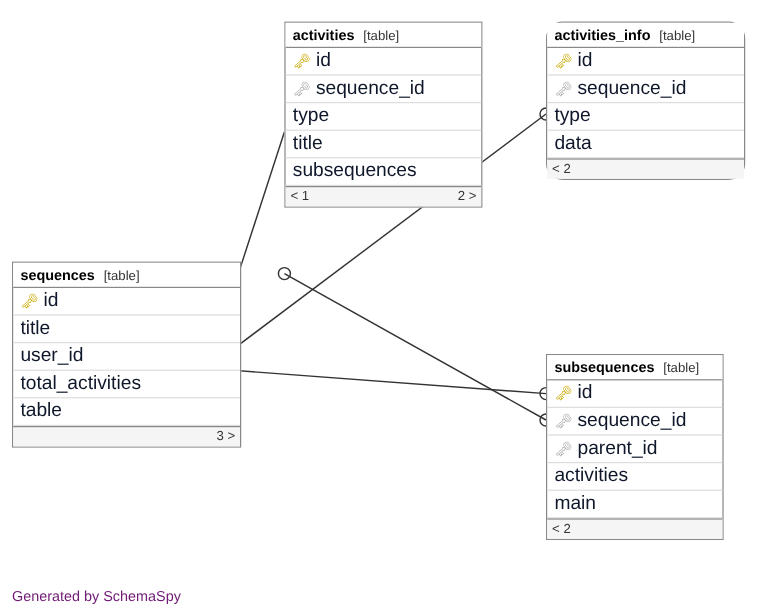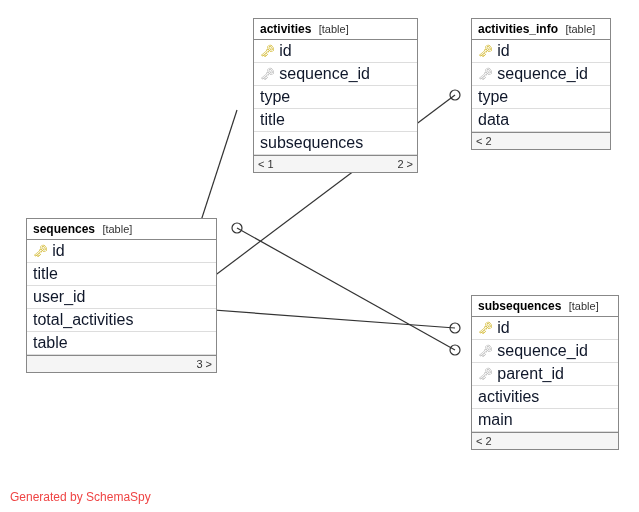--- a/index.html
+++ b/index.html
@@ -17,21 +17,20 @@
       position: relative;
       width: 639px;
       height: 490px;
     }
 
     .db-table {
       position: absolute;
       border: 1px solid #888;
       background: #fff;
       min-width: 120px;
-      margin-left: 16px;
     }
 
     .table-header {
       background: #fff;
       padding: 3px 6px;
       font-weight: bold;
       border-bottom: 1px solid #888;
       white-space: nowrap;
     }
 
@@ -88,21 +87,21 @@
       width: 639px;
       height: 490px;
       pointer-events: none;
     }
 
     .footer-text {
       position: absolute;
       bottom: 8px;
       left: 10px;
       font-size: 12px;
-      color: #ef4444;
+      color: #701a75;
     }
   </style>
 </head>
 <body>
 
 <div class="diagram-container">
 
   <svg class="connectors">
 
     <line x1="173" y1="307" x2="237" y2="110" stroke="#333" stroke-width="1.2"></line>
@@ -146,21 +145,21 @@
     <div class="table-row">
       <span class="field-name">subsequences</span>
     </div>
     <div class="table-footer">
       <span>&lt; 1</span>
       <span style="flex:1"></span>
       <span>2 &gt;</span>
     </div>
   </div>
 
-  <div class="db-table" style="left: 455px; top: 18px; width: 140px;">
+  <div class="db-table" style="left: 455px; top: 18px; width: 166px; border-radius: 14px;">
     <div class="table-header">
       <span>activities_info</span>
       <span class="table-type">[table]</span>
     </div>
     <div class="table-row">
       <span class="key-icon" style="color: rgb(200, 168, 0); font-size: 12px;">🗝</span>
       <span class="field-name">id</span>
     </div>
     <div class="table-row">
       <span class="fk-icon" style="color: rgb(170, 170, 170); font-size: 12px;">🗝</span>

